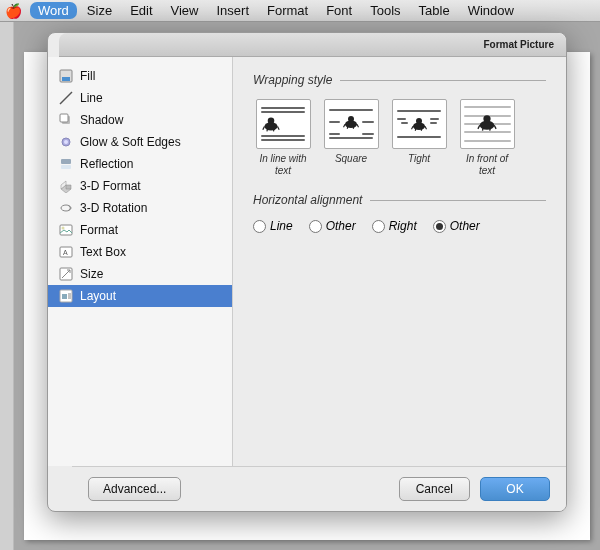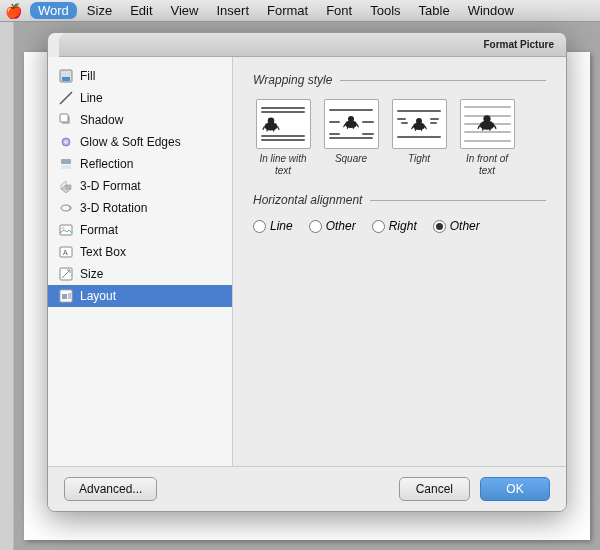--- a/index.html
+++ b/index.html
@@ -239,20 +239,21 @@
 
     
     .dialog-footer {
       padding: 10px 16px;
       display: flex;
       justify-content: flex-end;
       gap: 10px;
       align-items: center;
       border-top: 1px solid #ccc;
       background: #ececec;
+      margin-left: 24px;
     }
     .btn {
       padding: 4px 16px;
       border-radius: 5px;
       border: 1px solid #999;
       cursor: pointer;
       font-size: 12px;
       background: linear-gradient(to bottom, #f5f5f5, #ddd);
       color: #111;
       min-width: 70px;

